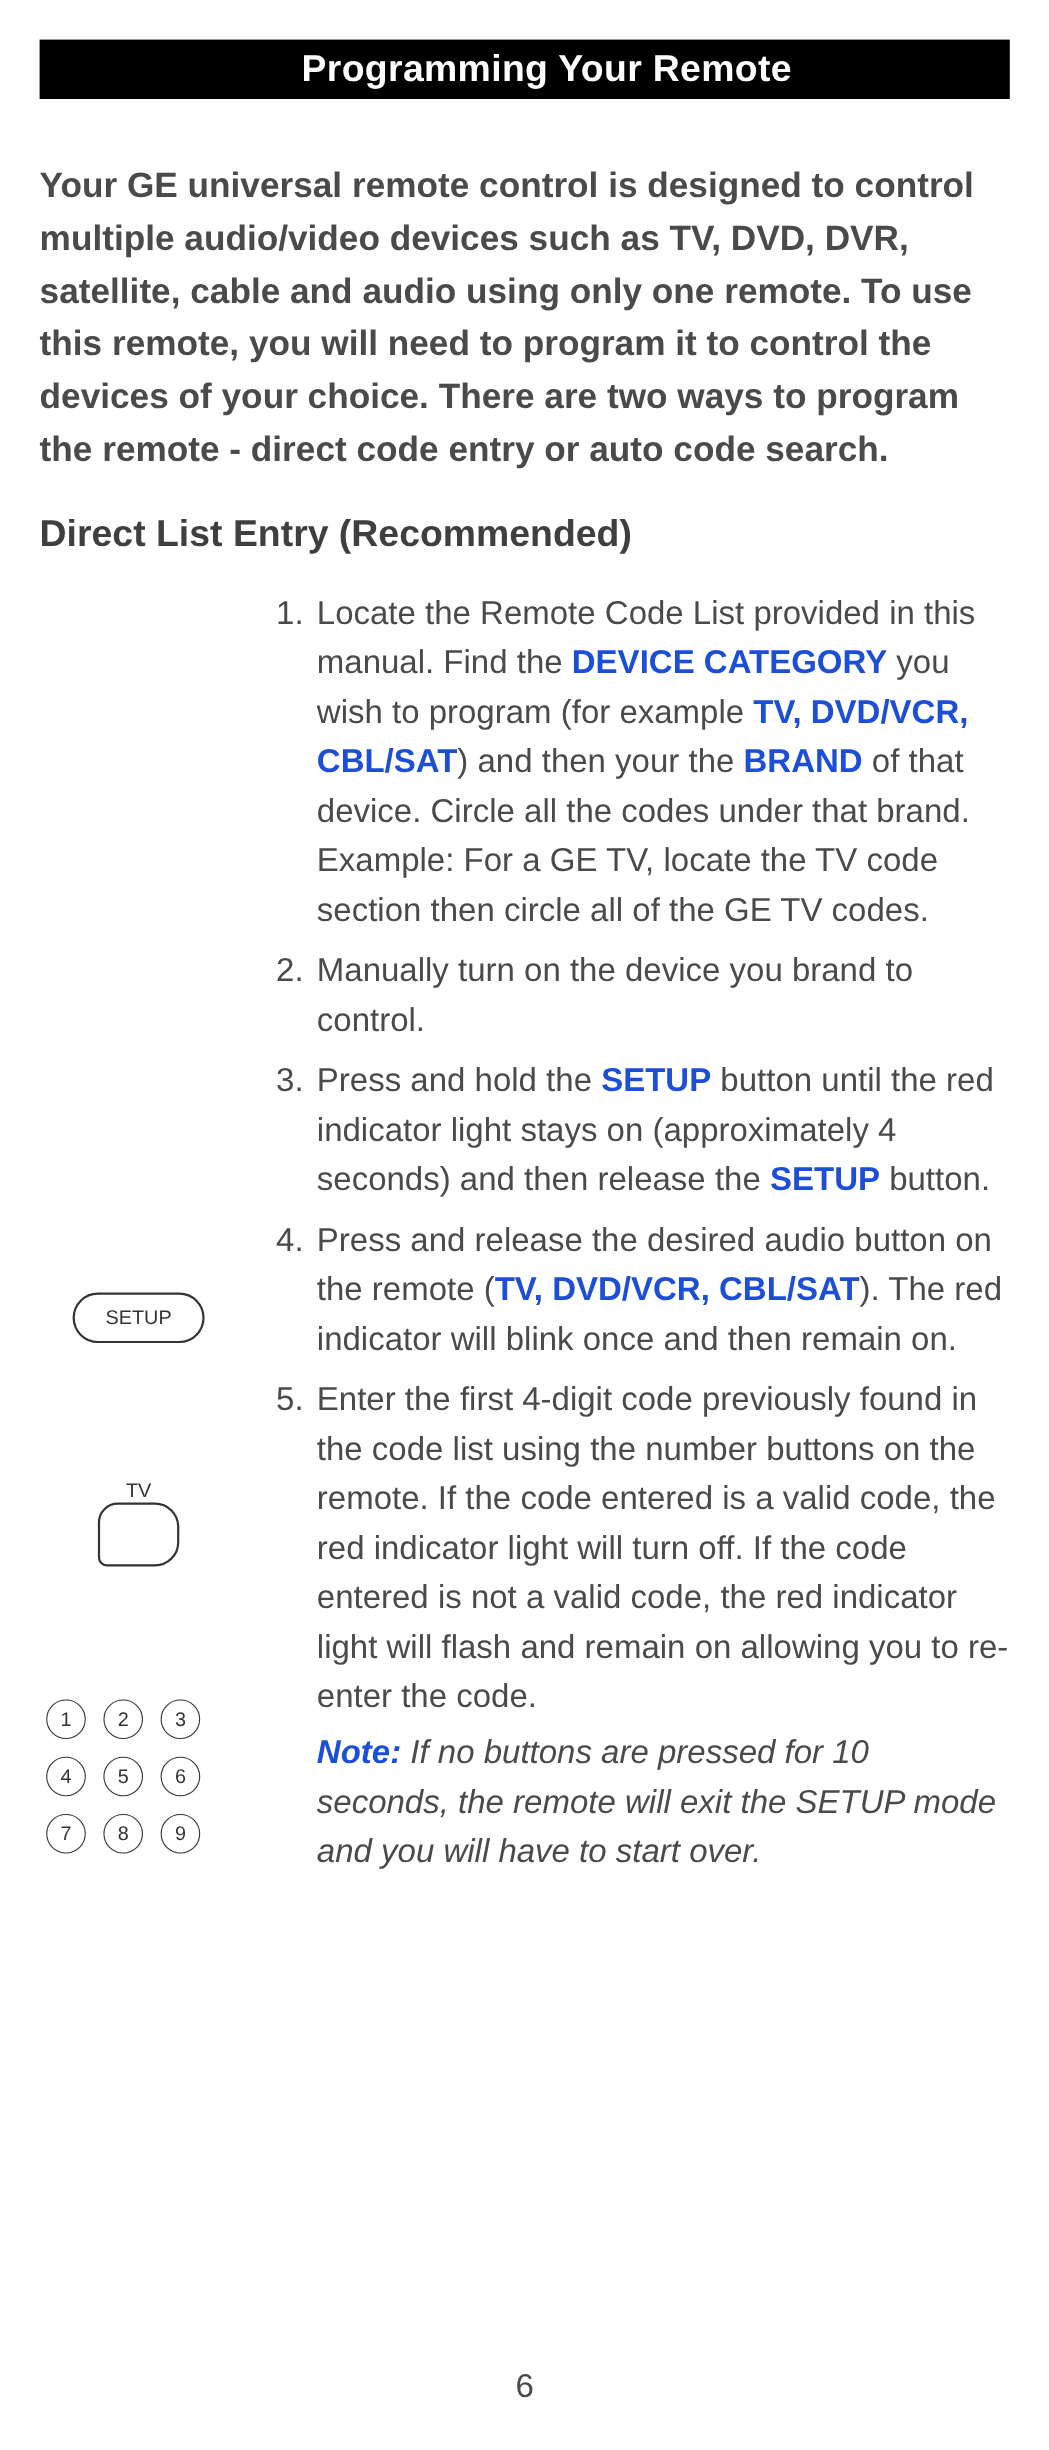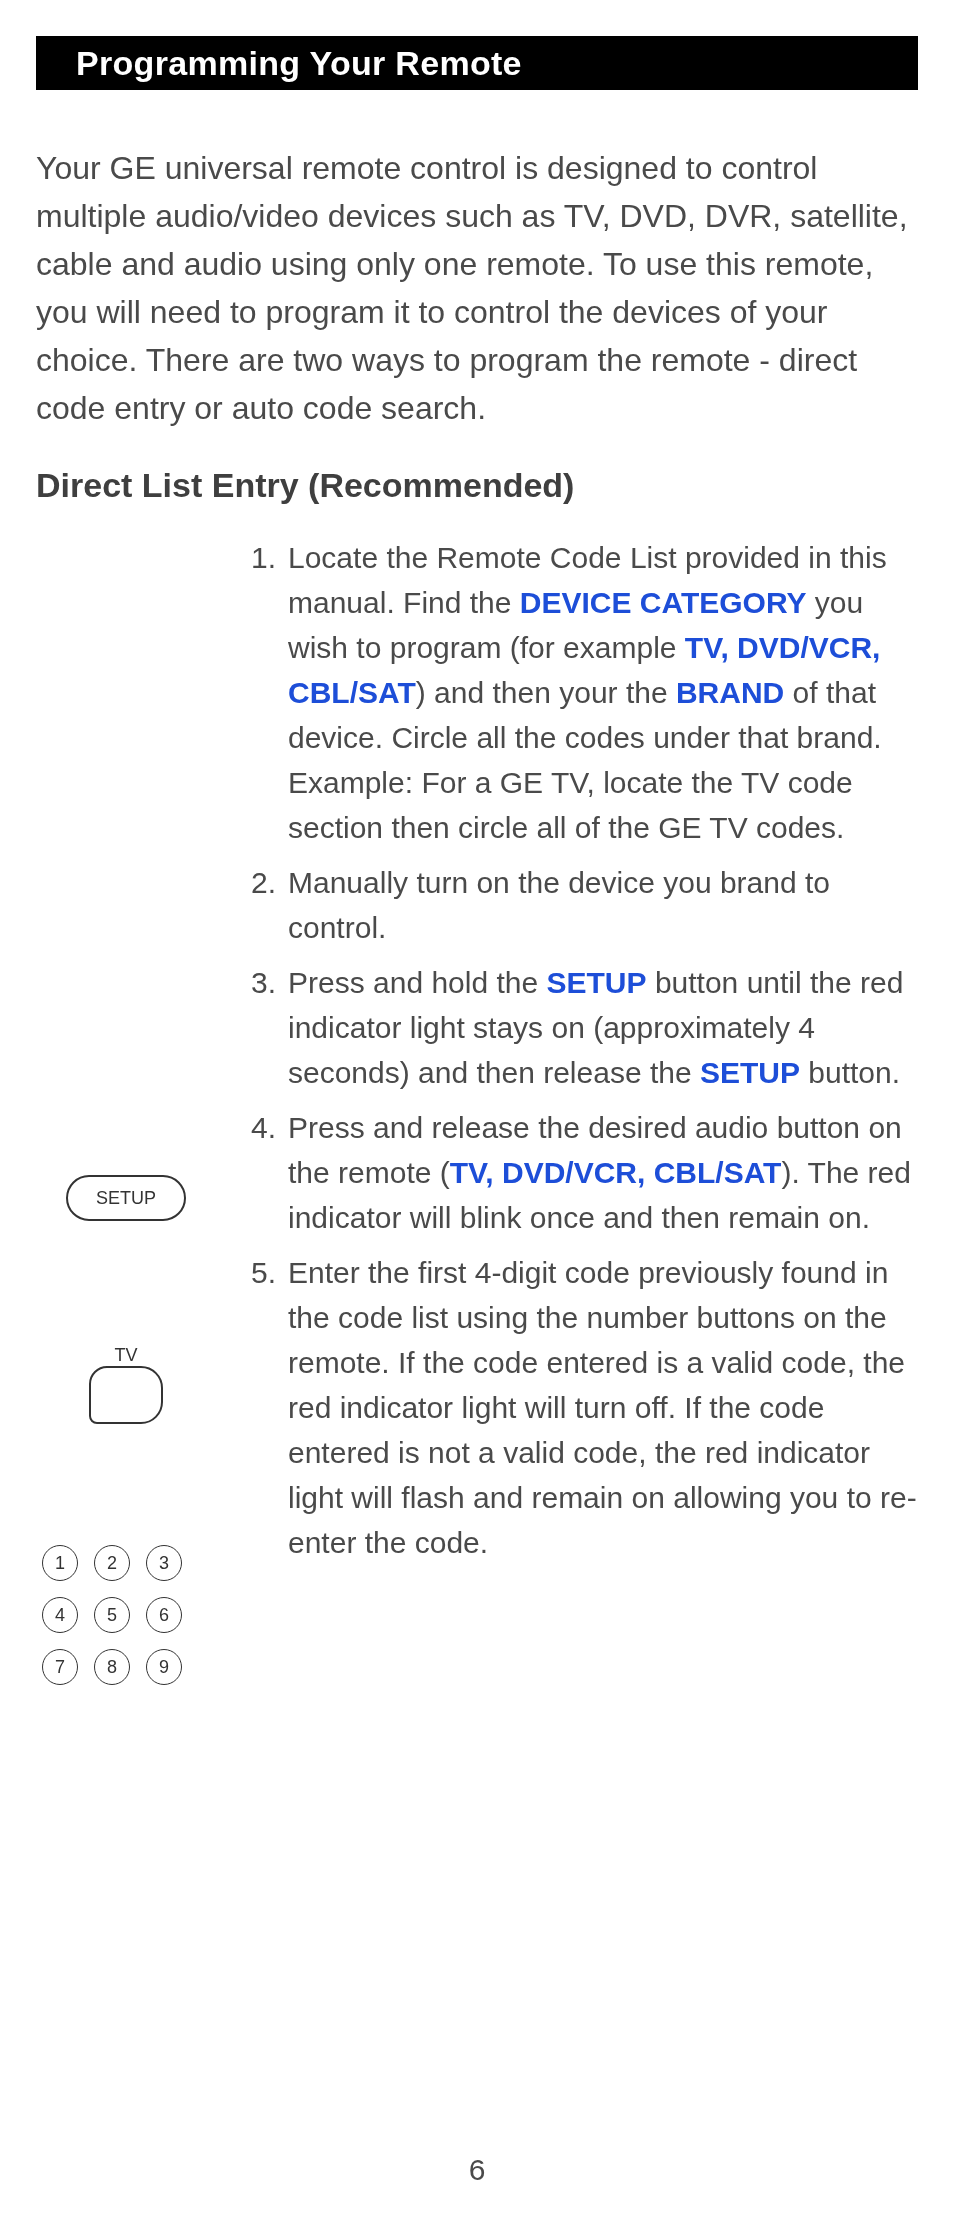--- a/index.html
+++ b/index.html
@@ -1,20 +1,20 @@
 <!DOCTYPE html>
 <html><head>
 <meta charset="utf-8">
 <style>
   * { box-sizing: border-box; margin: 0; padding: 0; }
   html, body { width: 954px; background: #ffffff; font-family: Arial, Helvetica, sans-serif; color: #4a4a4a; }
   .page { width: 954px; padding: 36px 36px 40px 36px; position: relative; min-height: 2227px; }
-  .heading-bar { background: #000; color: #fff; height: 54px; display: flex; align-items: center; padding-left: 40px; margin-bottom: 54px; }
+  .heading-bar { background: #000; color: #fff; height: 54px; display: flex; align-items: center; padding-left: 40px; margin-bottom: 54px; justify-content: center; }
   .heading-bar h1 { font-size: 34px; font-weight: 600; letter-spacing: .3px; }
-  .intro { font-size: 32px; line-height: 1.5; margin-bottom: 34px; }
+  .intro { font-size: 32px; line-height: 1.5; margin-bottom: 34px; font-weight: bold; }
   h2.section { font-size: 34px; font-weight: 700; color: #3f3f3f; margin-bottom: 30px; }
   .steps-area { display: flex; gap: 24px; }
   .illus-col { width: 180px; flex: 0 0 180px; position: relative; }
   .illus { position: absolute; left: 0; width: 180px; display: flex; flex-direction: column; align-items: center; }
   .setup-pill { width: 120px; height: 46px; border: 2px solid #333; border-radius: 23px; display: flex; align-items: center; justify-content: center; font-size: 18px; color:#333; font-weight:500; }
   .tv-group { display:flex; flex-direction:column; align-items:center; gap:0; }
   .tv-label { font-size: 18px; color:#333; }
   .tv-shape { width: 74px; height: 58px; border: 2px solid #333; border-radius: 18px 22px 22px 8px; }
   .keypad { display:grid; grid-template-columns: repeat(3, 36px); grid-template-rows: repeat(3, 36px); gap: 16px 16px; }
   .key { width:36px; height:36px; border:1.5px solid #333; border-radius:50%; display:flex; align-items:center; justify-content:center; font-size:18px; color:#333; background:#fff; }
@@ -98,20 +98,23 @@
         <span class="num">4.</span>
         <span class="txt">
           <span>Press and release the desired audio button on the remote (</span><b>TV, DVD/VCR, CBL/SAT</b><span>). The red indicator will blink once and then remain on.</span>
         </span>
       </li>
 
       <li>
         <span class="num">5.</span>
         <span class="txt">
           <span>Enter the first 4-digit code previously found in the code list using the number buttons on the remote. If the code entered is a valid code, the red indicator light will turn off. If the code entered is not a valid code, the red indicator light will flash and remain on allowing you to re-enter the code.</span>
+          <div class="note">
+            <b>Note:</b><span> If no buttons are pressed for 10 seconds, the remote will exit the SETUP mode and you will have to start over.</span>
+          </div>
         </span>
       </li>
 
     </ol>
   </div>
 
   <div class="page-number">6</div>
 </div>
 
 </body></html>

